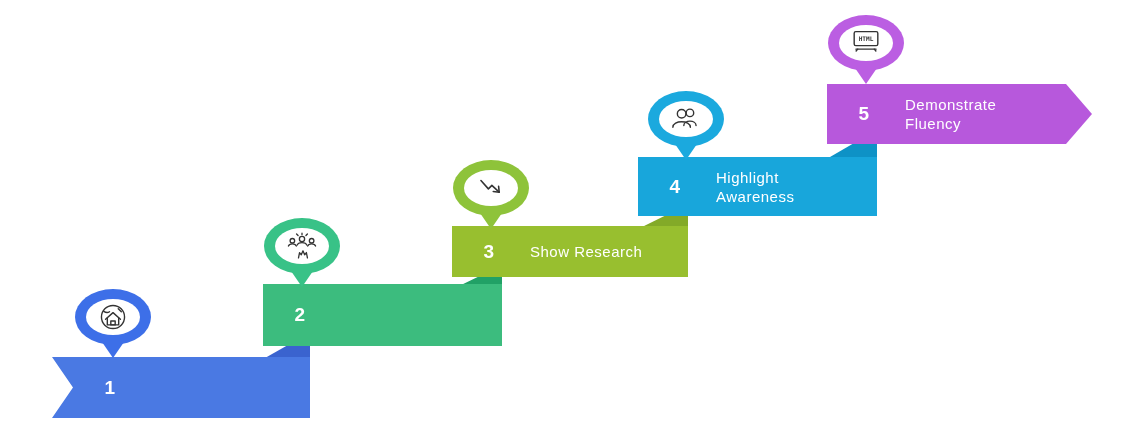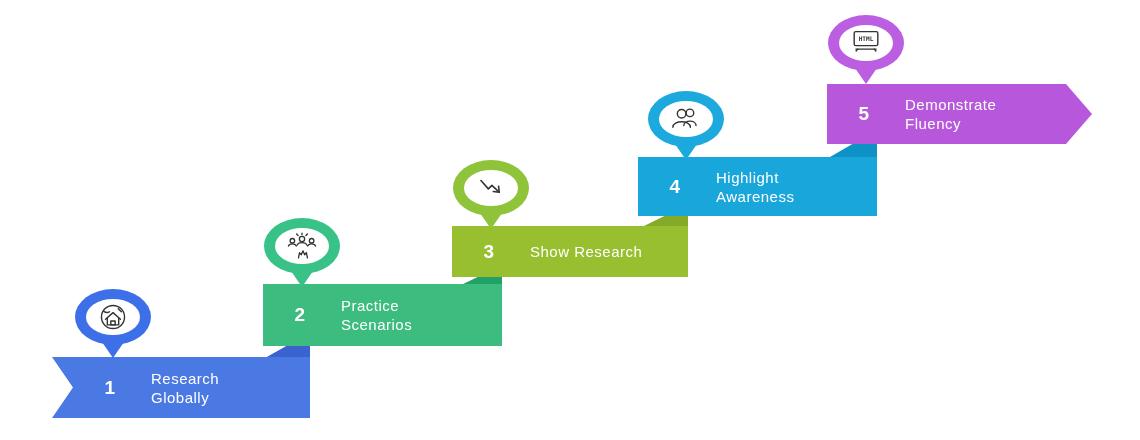--- a/index.html
+++ b/index.html
@@ -78,22 +78,20 @@
             <rect x="21.5" y="20.5" width="5" height="4.5"></rect>
             <path d="M13.5 9.5 q3.5 2.5 6.5 0.5"></path>
             <path d="M30 6.5 l3.5 3.5"></path>
           </g>
         </svg>
       </div>
       <div class="tail"></div>
     </div>
     <div class="bar">
       <div class="num">1</div>
-      <div class="label">Research
-Globally</div>
     </div>
   </div>
 
   <div class="step s2" style="--c: #3cbc7e; --b: #38c287; color: rgb(255, 255, 255);">
     <div class="fold" style="background-color: rgb(58, 99, 207);"></div>
     <div class="bubble">
       <div class="bubble-inner">
         <svg class="icon" width="44" height="28" viewBox="0 0 48 32" style="color: rgb(51, 51, 51);">
           <g fill="none" stroke="currentColor" stroke-width="1.5" stroke-linecap="round" stroke-linejoin="round">
             <circle cx="24" cy="8" r="3"></circle>
@@ -104,22 +102,20 @@
             <path d="M30.5 16 c1 -3.2 8 -3.2 9 0"></path>
             <path d="M19.5 4 l-1.7 -1.7 M24 3 v-1.6 M28.5 4 l1.7 -1.7"></path>
             <path d="M20 29.5 l1.2 -6 2 2.6 1.9 -4.6 1.9 4.6 2 -2.6 1.2 6"></path>
           </g>
         </svg>
       </div>
       <div class="tail"></div>
     </div>
     <div class="bar">
       <div class="num">2</div>
-      <div class="label">Practice
-Scenarios</div>
     </div>
   </div>
 
   <div class="step s3" style="--c: #98bf2f; --b: #8ec33a; color: rgb(255, 255, 255);">
     <div class="fold" style="background-color: rgb(33, 161, 102);"></div>
     <div class="bubble">
       <div class="bubble-inner">
         <svg class="icon" width="44" height="28" viewBox="0 0 48 32" style="color: rgb(51, 51, 51);">
           <g fill="none" stroke="currentColor" stroke-width="1.8" stroke-linecap="round" stroke-linejoin="round">
             <path d="M12.5 7.5 L21 17 L25 13 L33 20.5"></path>

